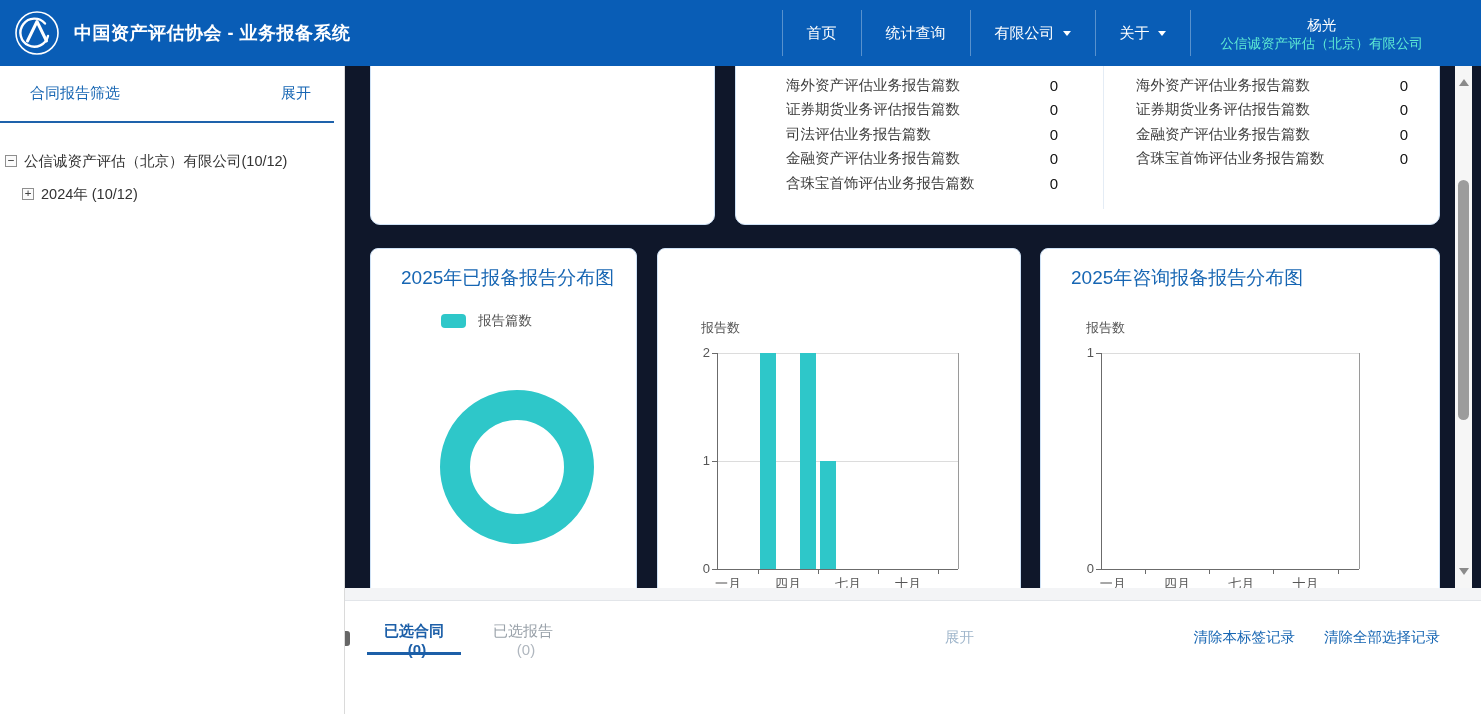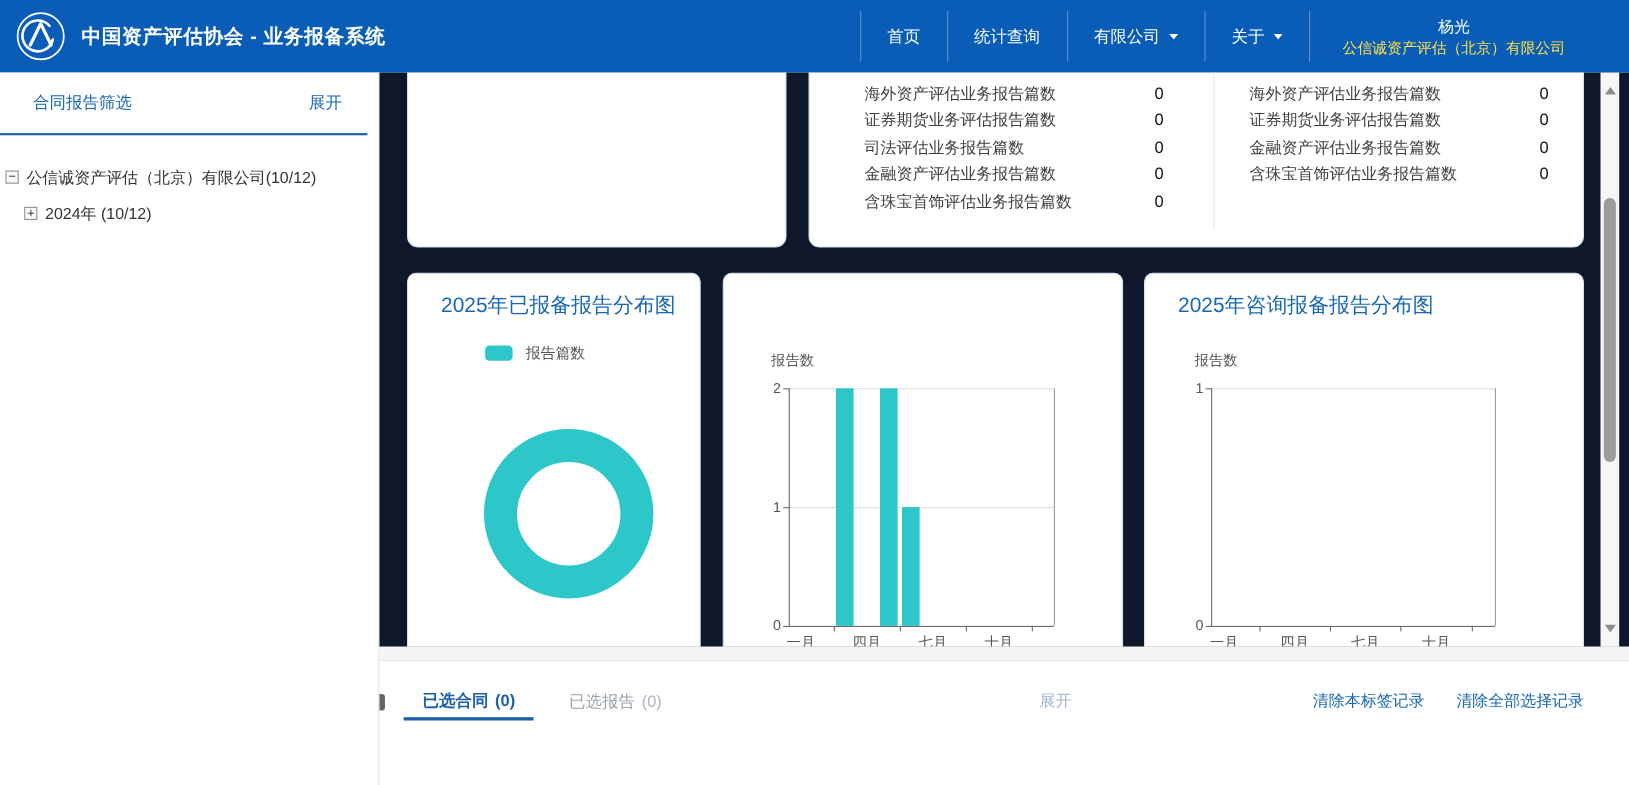--- a/index.html
+++ b/index.html
@@ -10,21 +10,21 @@
   
   .topbar { position:absolute; left:0; top:0; width:1481px; height:66px; background:#095db6; display:flex; align-items:center; }
   .brand { display:flex; align-items:center; padding-left:14px; flex:0 0 auto; }
   .logo { width:46px; height:46px; display:block; }
   .app-title { color:#fff; font-size:18px; font-weight:bold; margin-left:14px; letter-spacing:.5px; }
   .topnav { display:flex; align-items:center; height:46px; margin-left:auto; }
   .nav-item { display:flex; align-items:center; height:46px; padding:0 24px; color:#fff; font-size:15px; border-left:1px solid rgba(255,255,255,.32); cursor:pointer; white-space:nowrap; }
   .caret { width:0; height:0; border-left:4px solid transparent; border-right:4px solid transparent; border-top:5px solid #fff; margin-left:8px; display:inline-block; }
   .userbox { height:46px; border-left:1px solid rgba(255,255,255,.32); padding:2px 58px 0 30px; display:flex; flex-direction:column; justify-content:center; align-items:center; cursor:pointer; }
   .user-name { color:#fff; font-size:14.5px; line-height:20px; }
-  .user-company { color:#fde047; font-size:13.5px; line-height:18px; }
+  .user-company { color:#5eead4; font-size:13.5px; line-height:18px; }
 
   
   .sidebar { position:absolute; left:0; top:66px; width:345px; height:648px; background:#fff; border-right:1px solid #dadada; }
   .side-head { display:flex; justify-content:space-between; align-items:flex-start; padding:18px 33px 0 30px; }
   .side-title { color:#1766b3; font-size:15px; }
   .side-expand { color:#1766b3; font-size:15px; cursor:pointer; text-decoration:none; }
   .side-rule { margin-top:18px; width:334px; height:2px; background:#1e62ab; }
   .tree { padding-top:27px; }
   .tree-row { display:flex; align-items:center; height:22px; margin-bottom:11px; cursor:pointer; }
   .tree-toggle { width:12px; height:12px; border:1px solid #8f8f8f; background:#fbfbfb; color:#444; font-size:11px; line-height:9px; text-align:center; margin-right:7px; flex:0 0 auto; font-family:"DejaVu Sans Mono","Liberation Mono",monospace; }
@@ -69,21 +69,21 @@
   .arr { position:absolute; left:4px; width:0; height:0; border-left:5px solid transparent; border-right:5px solid transparent; }
   .arr.up { top:13px; border-bottom:7px solid #8b8b8b; }
   .arr.down { bottom:13px; border-top:7px solid #8b8b8b; }
   .thumb { position:absolute; left:3px; top:114px; width:11px; height:240px; background:#9c9c9c; border-radius:6px; }
 
   
   .bottom-panel { position:absolute; left:345px; top:588px; width:1136px; height:126px; background:#fff; }
   .bp-strip { position:absolute; left:0; top:0; width:1136px; height:13px; background:#f3f4f6; border-bottom:1px solid #e2e5e9; }
   .bp-handle { position:absolute; left:0; top:43px; width:5px; height:15px; background:#666; border-radius:0 3px 3px 0; }
   .tabs { position:absolute; left:22px; top:34px; display:flex; }
-  .tab { height:33px; padding:0 17px; display:flex; align-items:center; font-size:15px; cursor:pointer; white-space:nowrap; }
+  .tab { height:33px; padding:0 17px; display:flex; align-items:center; font-size:15px; cursor:pointer; white-space:nowrap;flex-direction:column; }
   .tab.active { color:#1c5fa8; font-weight:bold; border-bottom:3px solid #1c5fa8; }
   .tab.idle { color:#99a1a9; margin-left:15px; }
   .tab .t-count { margin-left:6px; }
   .tab.idle .t-count { color:#b0b7bf; }
   .bp-expand { position:absolute; left:600px; top:40px; color:#a0b6cb; font-size:14.5px; cursor:pointer; }
   .bp-link { position:absolute; top:40px; color:#1766b3; font-size:14.5px; cursor:pointer; text-decoration:none; white-space:nowrap; }
   .bp-link.l1 { right:186px; }
   .bp-link.l2 { right:41px; }
 </style>
 </head>

